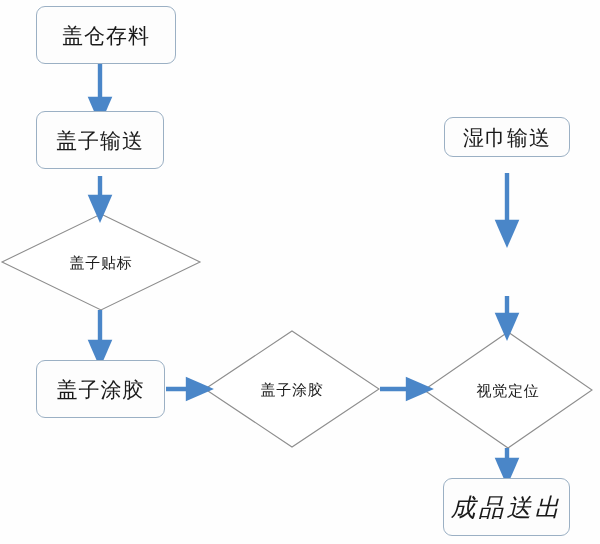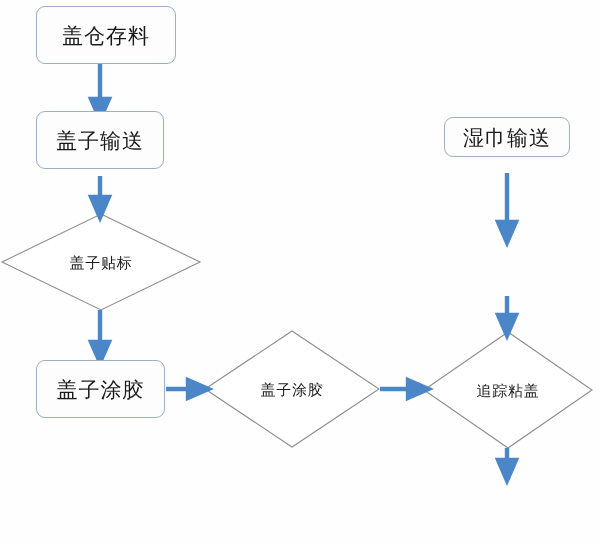--- a/index.html
+++ b/index.html
@@ -117,17 +117,20 @@
   <div class="node-diamond" style="left:205px; top:365px; width:174px; height:48px;">
     <span class="label">盖子涂胶</span>
   </div>
 
   <div class="node-box" style="left:444px; top:117px; width:126px; height:40px;">
     <span class="label">湿巾输送</span>
   </div>
 
 
   <div class="node-diamond" style="left:424px; top:366px; width:168px; height:48px;">
-    <span class="label">追踪粘盖</span>
+    <span class="label">视觉定位</span>
   </div>
 
+  <div class="node-box script" style="left:443px; top:478px; width:127px; height:58px;">
+    <span class="label">成品送出</span>
+  </div>
 
 </div>
 
 </body></html>

